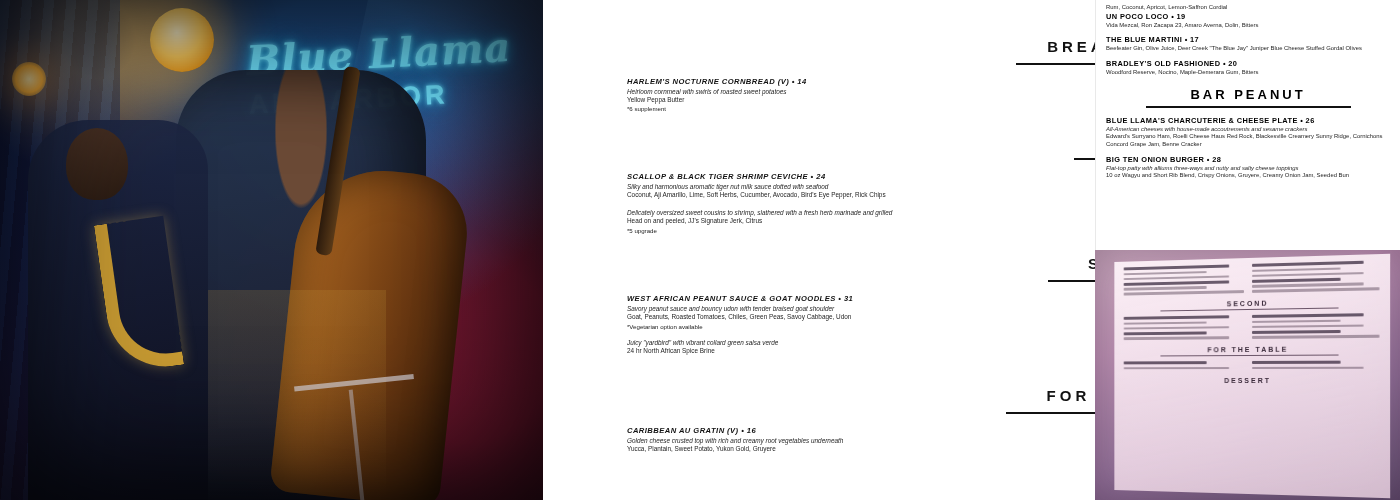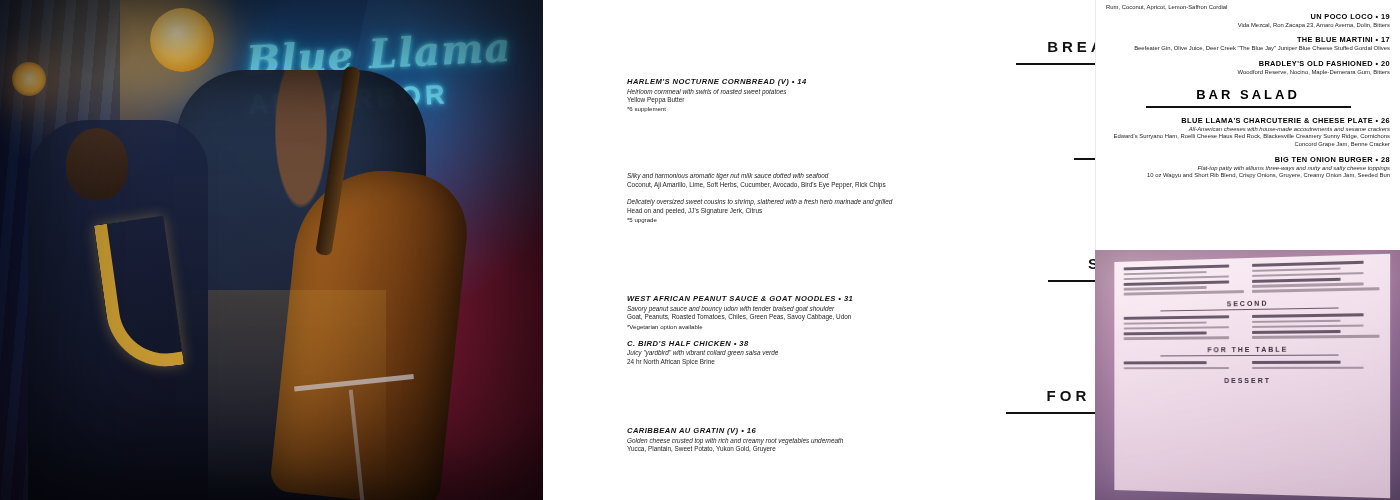--- a/index.html
+++ b/index.html
@@ -138,21 +138,21 @@
 
   .two-col { display:flex; gap:20px; }
   .two-col > div { flex:1; }
 
   
   .page2 {
     position:absolute; left:1095px; top:0; width:305px; height:500px;
     background:#fff; border-left:1px solid #e9e9e9;
     padding:4px 10px 0 10px; overflow:hidden;
   }
-  .p2-item { margin:0 0 6px 0;text-align:right; }
+  .p2-item { margin:0 0 6px 0; }
   .p2-name { font-size:7.4px; font-weight:700; letter-spacing:.4px; text-transform:uppercase; margin:0 0 1px 0; }
   .p2-desc { font-size:5.9px; line-height:1.3; font-style:italic; margin:0; color:#1f1f1f; }
   .p2-sub  { font-size:5.9px; line-height:1.3; margin:0; color:#1f1f1f; }
   .p2-title { text-align:center; font-weight:700; letter-spacing:3px; font-size:13px; margin:10px 0 4px 0; }
   .p2-rule { height:2px; background:#111; margin:2px auto 8px auto; width:205px; }
 
   
   .menu-photo {
     position:absolute; left:1095px; top:250px; width:305px; height:250px;
     background:linear-gradient(160deg,#c9a9bd 0%, #b98fb0 30%, #8f6f96 65%, #5d4b6a 100%);
@@ -223,20 +223,21 @@
           <div></div>
         </div>
       </div>
 
       <div style="margin-top:12px;">
         <div class="section-title">FIRST</div>
         <div class="rule" style="width:116px;"></div>
         <div class="two-col">
           <div>
             <div class="item">
+              <p class="item-name">SCALLOP &amp; BLACK TIGER SHRIMP CEVICHE • 24</p>
               <p class="item-desc">Silky and harmonious aromatic tiger nut milk sauce dotted with seafood</p>
               <p class="item-sub">Coconut, Aji Amarillo, Lime, Soft Herbs, Cucumber, Avocado, Bird's Eye Pepper, Rick Chips</p>
             </div>
             <div class="item">
               <p class="item-desc">Delicately oversized sweet cousins to shrimp, slathered with a fresh herb marinade and grilled</p>
               <p class="item-sub">Head on and peeled, JJ's Signature Jerk, Citrus</p>
               <p class="item-note">*5 upgrade</p>
             </div>
           </div>
           <div>
@@ -259,21 +260,20 @@
         <div class="rule" style="width:168px;"></div>
         <div class="two-col">
           <div>
             <div class="item">
               <p class="item-name">WEST AFRICAN PEANUT SAUCE &amp; GOAT NOODLES • 31</p>
               <p class="item-desc">Savory peanut sauce and bouncy udon with tender braised goat shoulder</p>
               <p class="item-sub">Goat, Peanuts, Roasted Tomatoes, Chiles, Green Peas, Savoy Cabbage, Udon</p>
               <p class="item-note">*Vegetarian option available</p>
             </div>
             <div class="item">
-              <p class="item-name">C. BIRD'S HALF CHICKEN • 38</p>
               <p class="item-desc">Juicy "yardbird" with vibrant collard green salsa verde</p>
               <p class="item-sub">24 hr North African Spice Brine</p>
             </div>
           </div>
           <div>
             <div class="item">
               <p class="item-name">PERCH ESCOVITCH (GF) • 33</p>
               <p class="item-desc">Lightly dusted with cornmeal, with a delicate crust and tangy vegetable adornment</p>
               <p class="item-sub">Green Papaya, Poblano, Red Pepper, Green Peppers, Carrots, Scotch Bonnet</p>
             </div>
@@ -326,21 +326,21 @@
     </div>
     <div class="p2-item">
       <p class="p2-name">THE BLUE MARTINI • 17</p>
       <p class="p2-sub">Beefeater Gin, Olive Juice, Deer Creek "The Blue Jay" Juniper Blue Cheese Stuffed Gordal Olives</p>
     </div>
     <div class="p2-item">
       <p class="p2-name">BRADLEY'S OLD FASHIONED • 20</p>
       <p class="p2-sub">Woodford Reserve, Nocino, Maple-Demerara Gum, Bitters</p>
     </div>
 
-    <div class="p2-title">BAR SALAD</div>
+    <div class="p2-title">BAR PEANUT</div>
     <div class="p2-rule"></div>
 
     <div class="p2-item">
       <p class="p2-name">BLUE LLAMA'S CHARCUTERIE &amp; CHEESE PLATE • 26</p>
       <p class="p2-desc">All-American cheeses with house-made accoutrements and sesame crackers</p>
       <p class="p2-sub">Edward's Surryano Ham, Roelli Cheese Haus Red Rock, Blackesville Creamery Sunny Ridge, Cornichons Concord Grape Jam, Benne Cracker</p>
     </div>
     <div class="p2-item">
       <p class="p2-name">BIG TEN ONION BURGER • 28</p>
       <p class="p2-desc">Flat-top patty with alliums three-ways and nutty and salty cheese toppings</p>

